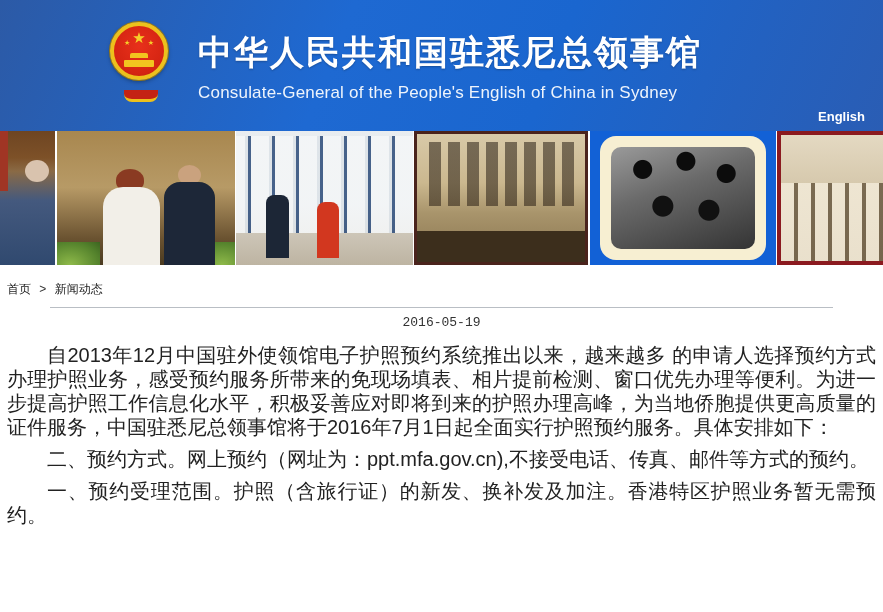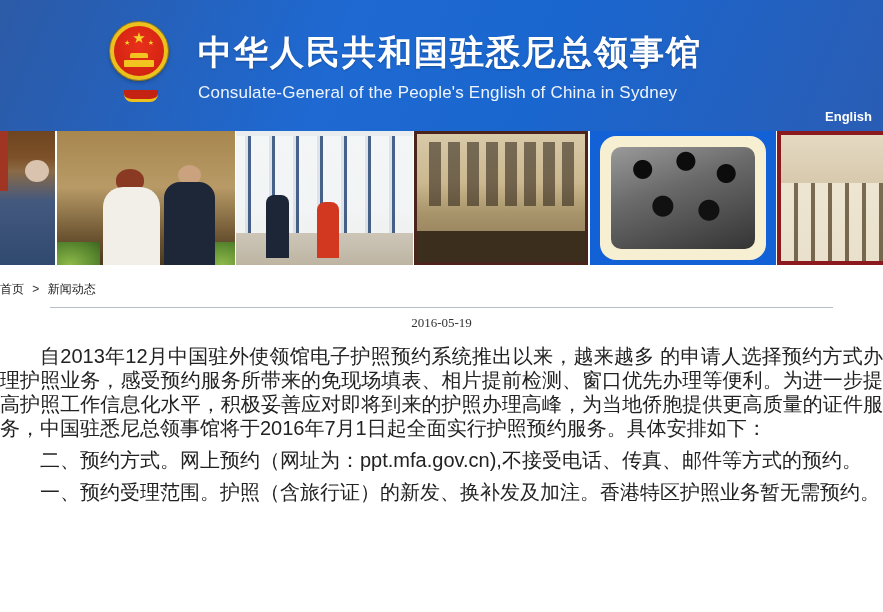--- a/index.html
+++ b/index.html
@@ -20,21 +20,21 @@
   }
   .emblem-star-big { position:absolute; left:50%; top:4px; transform:translateX(-50%); color:#f6cf2a; font-size:15px; line-height:15px; }
   .emblem-star-small-l { position:absolute; left:10px; top:13px; color:#f6cf2a; font-size:7px; line-height:7px; }
   .emblem-star-small-r { position:absolute; right:10px; top:13px; color:#f6cf2a; font-size:7px; line-height:7px; }
   .emblem-gate-top { position:absolute; left:50%; bottom:18px; transform:translateX(-50%); width:18px; height:5px; background:#f2c41f; border-radius:2px 2px 0 0; }
   .emblem-gate { position:absolute; left:50%; bottom:9px; transform:translateX(-50%); width:30px; height:7px; background:#f2c41f; border-radius:1px; }
   .emblem-ribbon { position:absolute; left:50%; bottom:2px; transform:translateX(-50%); width:34px; height:12px; background:#c42314; border-radius:0 0 8px 8px; border-bottom:3px solid #edc11c; }
   .header-titles { position:absolute; left:198px; top:30px; }
   .site-title-zh { color:#ffffff; font-size:34px; font-weight:bold; letter-spacing:2px; text-shadow:0 1px 2px rgba(0,0,0,.25); white-space:nowrap; }
   .site-title-en { margin-top:7px; color:#eef4fc; font-size:17px; letter-spacing:.2px; white-space:nowrap; }
-  .lang-link { position:absolute; right:11px; bottom:7px; color:#ffffff; font-size:13px; font-weight:bold; cursor:pointer; text-decoration:none; }
+  .lang-link { position:absolute; right:18px; bottom:7px; color:#ffffff; font-size:13px; font-weight:bold; cursor:pointer; text-decoration:none; }
 
   
   .banner { display:flex; width:883px; height:134px; background:#ffffff; }
   .photo { position:relative; height:134px; overflow:hidden; flex:none; }
   .photo1 { width:55px; margin-right:2px;
     background:linear-gradient(180deg,#6e4522 0%,#7d5128 20%,#8a6a45 30%,#44597e 52%,#30496f 100%); }
   .photo1-pillar { position:absolute; left:0; top:0; width:8px; height:45%; background:#a03524; }
   .photo1-head { position:absolute; left:45%; top:22%; width:24px; height:22px; border-radius:50%; background:#d9c3ae; }
   .photo2 { width:178px; margin-right:1px;
     background:linear-gradient(180deg,#a8874f 0%,#b79a66 42%,#6b5331 80%,#4a3a20 100%); }
@@ -64,28 +64,28 @@
       radial-gradient(circle at 80% 26%, #0c0c0c 9px, transparent 10px),
       radial-gradient(circle at 36% 58%, #111 10px, transparent 11px),
       radial-gradient(circle at 68% 62%, #111 10px, transparent 11px),
       linear-gradient(160deg,#9a9a9a 0%,#6a6a6a 40%,#343434 100%); }
   .photo6 { width:106px; border:4px solid #8b1a1f; border-right:none;
     background:linear-gradient(180deg,#e4d9c2 0%,#d3c5a8 48%,#baa98a 100%); }
   .p6-men { position:absolute; left:0; right:0; bottom:0; height:62%;
     background:repeating-linear-gradient(90deg,#f2ead8 0 13px,#6a5a42 13px 17px); opacity:.85; }
 
   
-  .content { padding:0 0; }
+  .content { padding:0 7px; }
   .breadcrumb { margin-top:16px; font-size:12px; color:#222222; }
   .breadcrumb span { cursor:default; }
   .breadcrumb .crumb-link { cursor:pointer; }
   .breadcrumb .sep { margin:0 5px; color:#333; }
   .article-title { margin-top:13px; text-align:center; font-size:17px; font-weight:bold; color:#111111; letter-spacing:.5px; }
   .title-divider { width:783px; margin:9px auto 0 auto; border:none; border-top:1px solid #b9bec4; height:0; }
-  .article-date { margin-top:7px; text-align:center; font-size:13px; color:#333333; font-family:Liberation Serif, serif; }
+  .article-date { margin-top:7px; text-align:center; font-size:13px; color:#333333; font-family:Liberation Mono, monospace; }
   .article-body { margin-top:13px; }
   .article-body p { font-size:20px; line-height:24px; color:#222222; text-indent:2em; margin:8px 0; text-align:justify; }
 </style>
 </head>
 <body>
 
 <div class="page">
 
   <div class="header">
     <div class="emblem">

